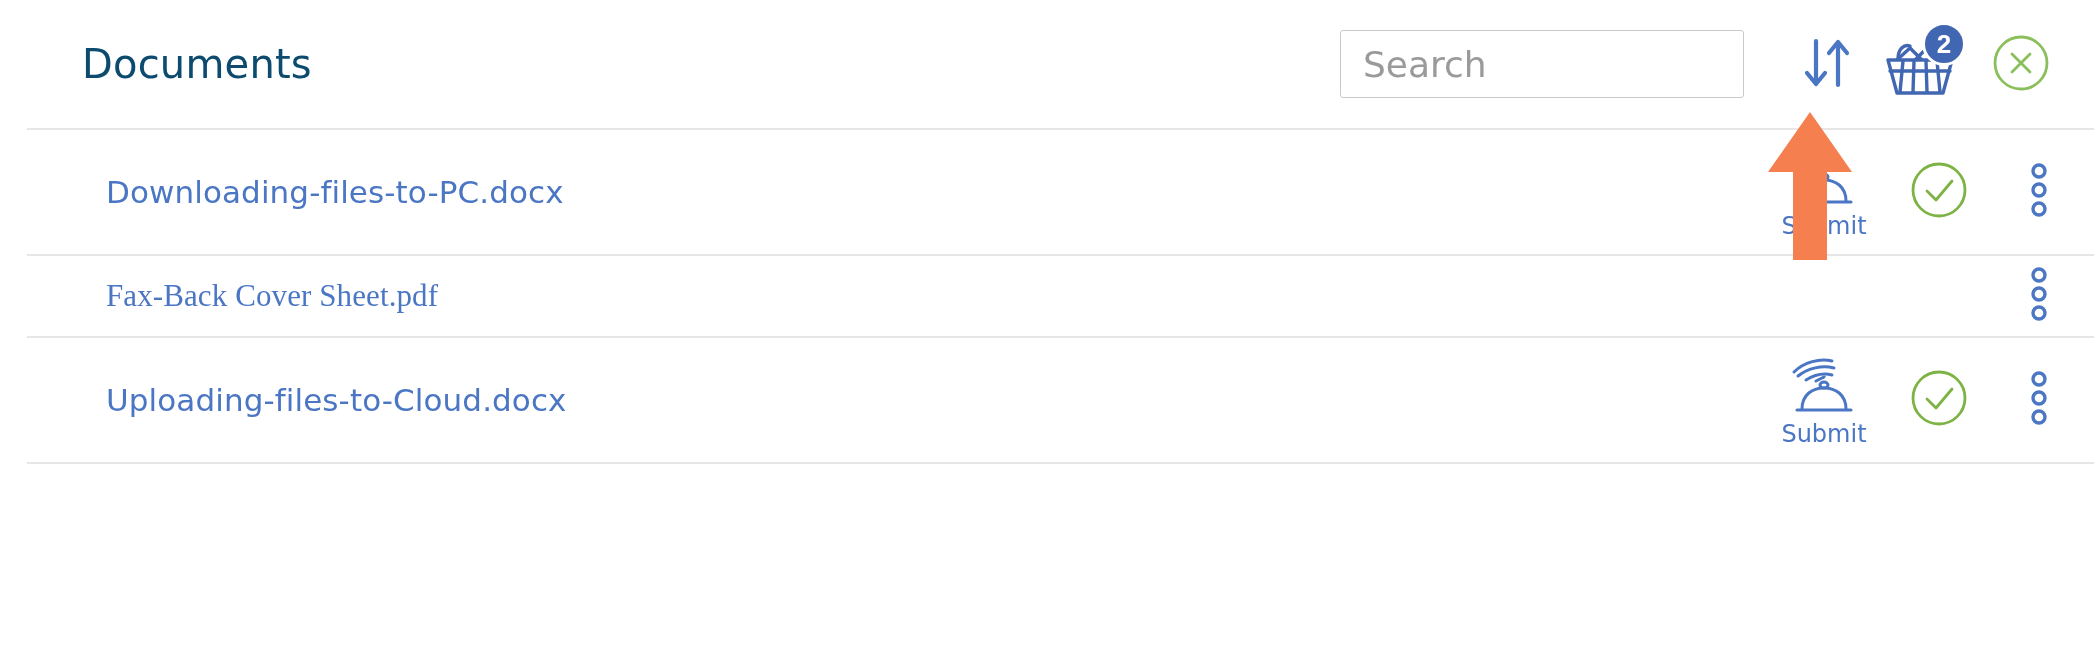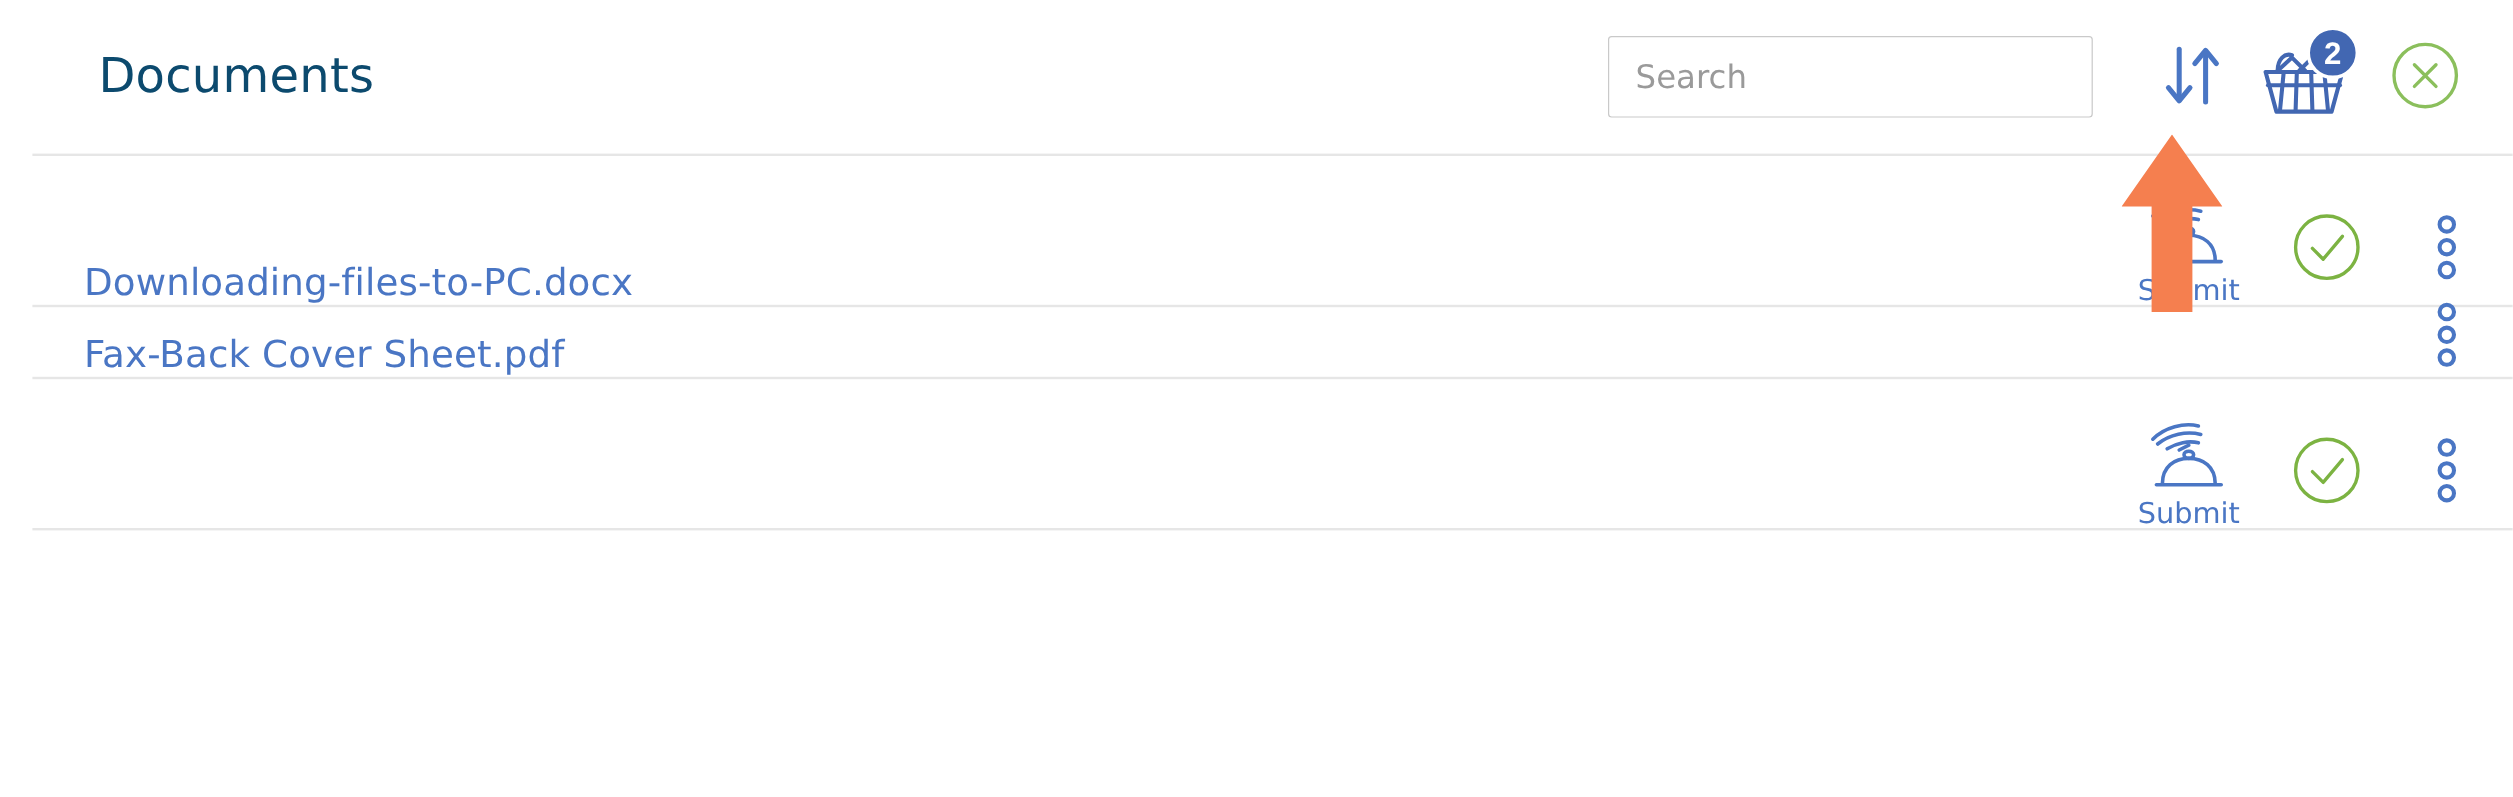--- a/index.html
+++ b/index.html
@@ -49,21 +49,21 @@
   }
 
   .search-box {
     width: 404px;
     height: 68px;
     box-sizing: border-box;
     border: 1.5px solid #c9c9c9;
     border-radius: 3px;
     background: #ffffff;
     font-family: "DejaVu Sans", "Liberation Sans", sans-serif;
-    font-size: 27px;
+    font-size: 36px;
     color: #555;
     padding: 0 22px;
     outline: none;
     margin-right: 46px;
   }
   .search-box::placeholder { color: #9a9a9a; }
 
   .tool-btn {
     background: none;
     border: none;
@@ -111,27 +111,28 @@
   
   .divider {
     height: 0;
     border-top: 2px solid #e6e6e6;
     margin-left: 27px;
     margin-right: 0px;
   }
 
   .row {
     display: flex;
-    align-items: flex-end;
+    align-items: center;
     padding: 0 30px 0 70px;
     box-sizing: border-box;
     position: relative;
+    margin-left: 36px;
   }
   .row-tall { height: 124px; }
-  .row-short { height: 58px; }
+  .row-short { height: 80px; font-family: Liberation Serif, serif; }
 
   .file-name {
     font-size: 31px;
     color: #4a76c4;
     white-space: nowrap;
     cursor: pointer;
     letter-spacing: 0.1px;
   }
   .row-spacer { flex: 1 1 auto; }
 
@@ -308,20 +309,21 @@
           </svg>
         </span>
       </div>
 
     </div>
   </div>
 
   <div class="divider"></div>
 
   <div class="row row-tall">
+    <div class="file-name">Uploading-files-to-Cloud.docx</div>
     <div class="row-spacer"></div>
     <div class="row-actions">
 
       <div class="submit-action">
         <span>
           <svg width="76" height="62" viewBox="0 0 76 62" fill="none" stroke="#4a76c4" stroke-width="3" stroke-linecap="round" stroke-linejoin="round">
             <path d="M8 18 C18 8, 34 4, 46 7"></path>
             <path d="M12 22 C22 14, 36 11, 48 14"></path>
             <path d="M20 26 C28 21, 38 19, 46 21"></path>
             <path d="M30 27 L38 23"></path>

